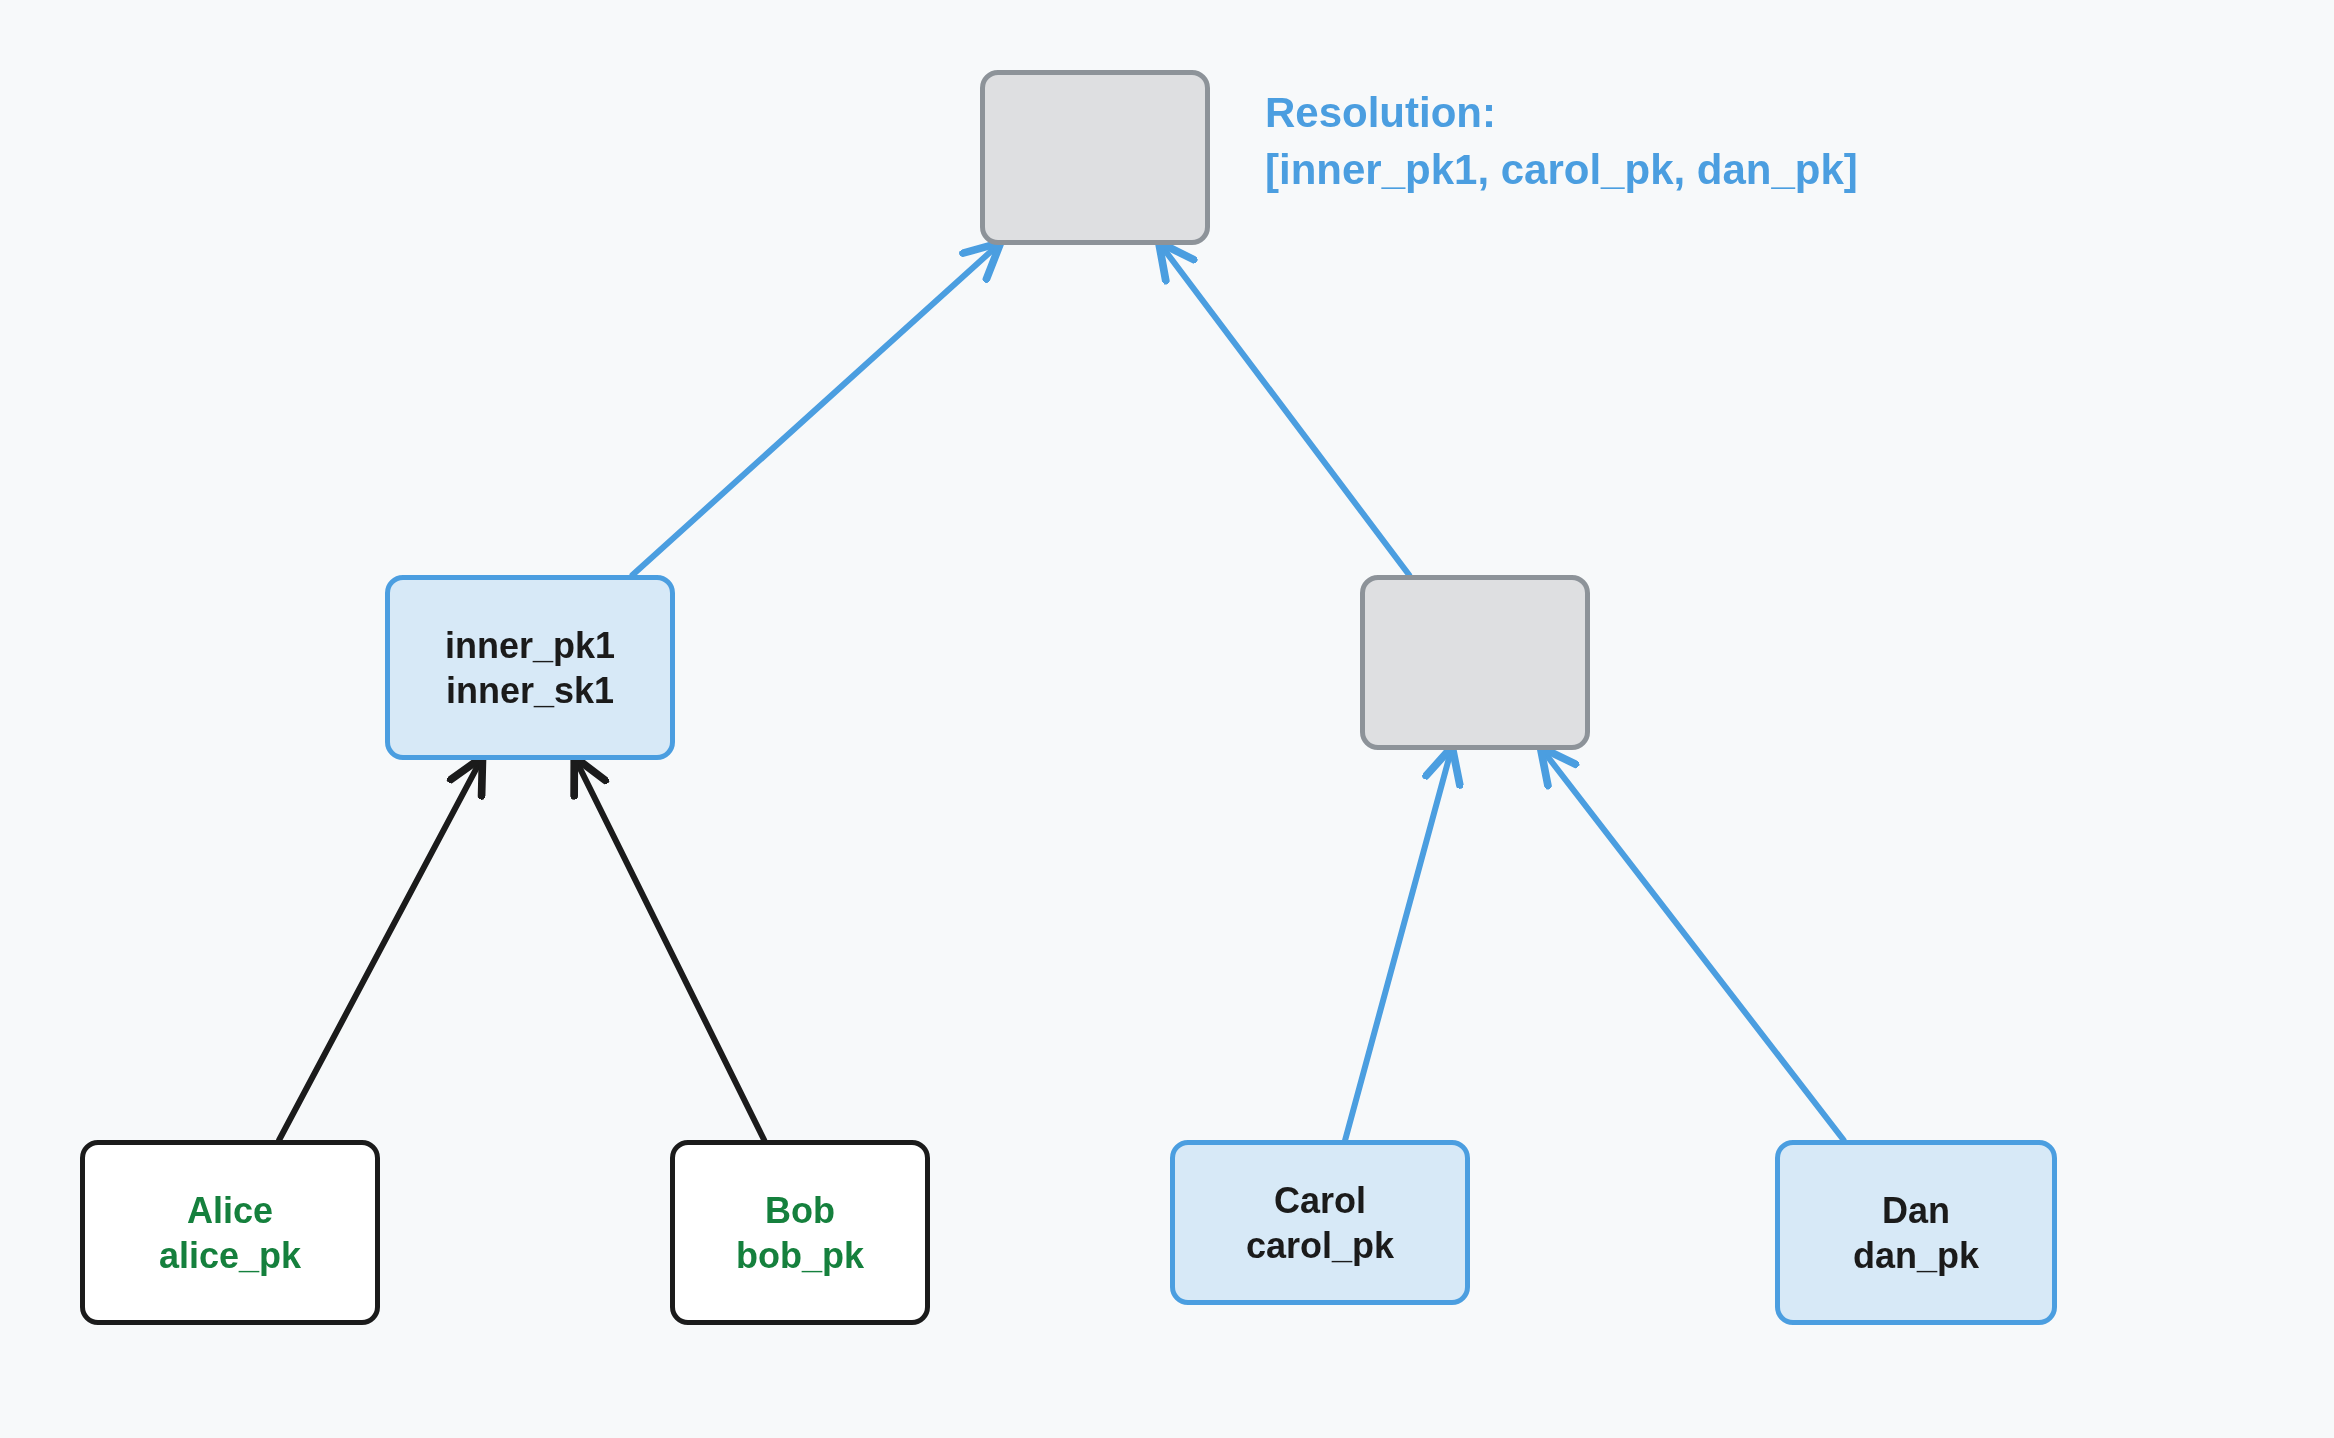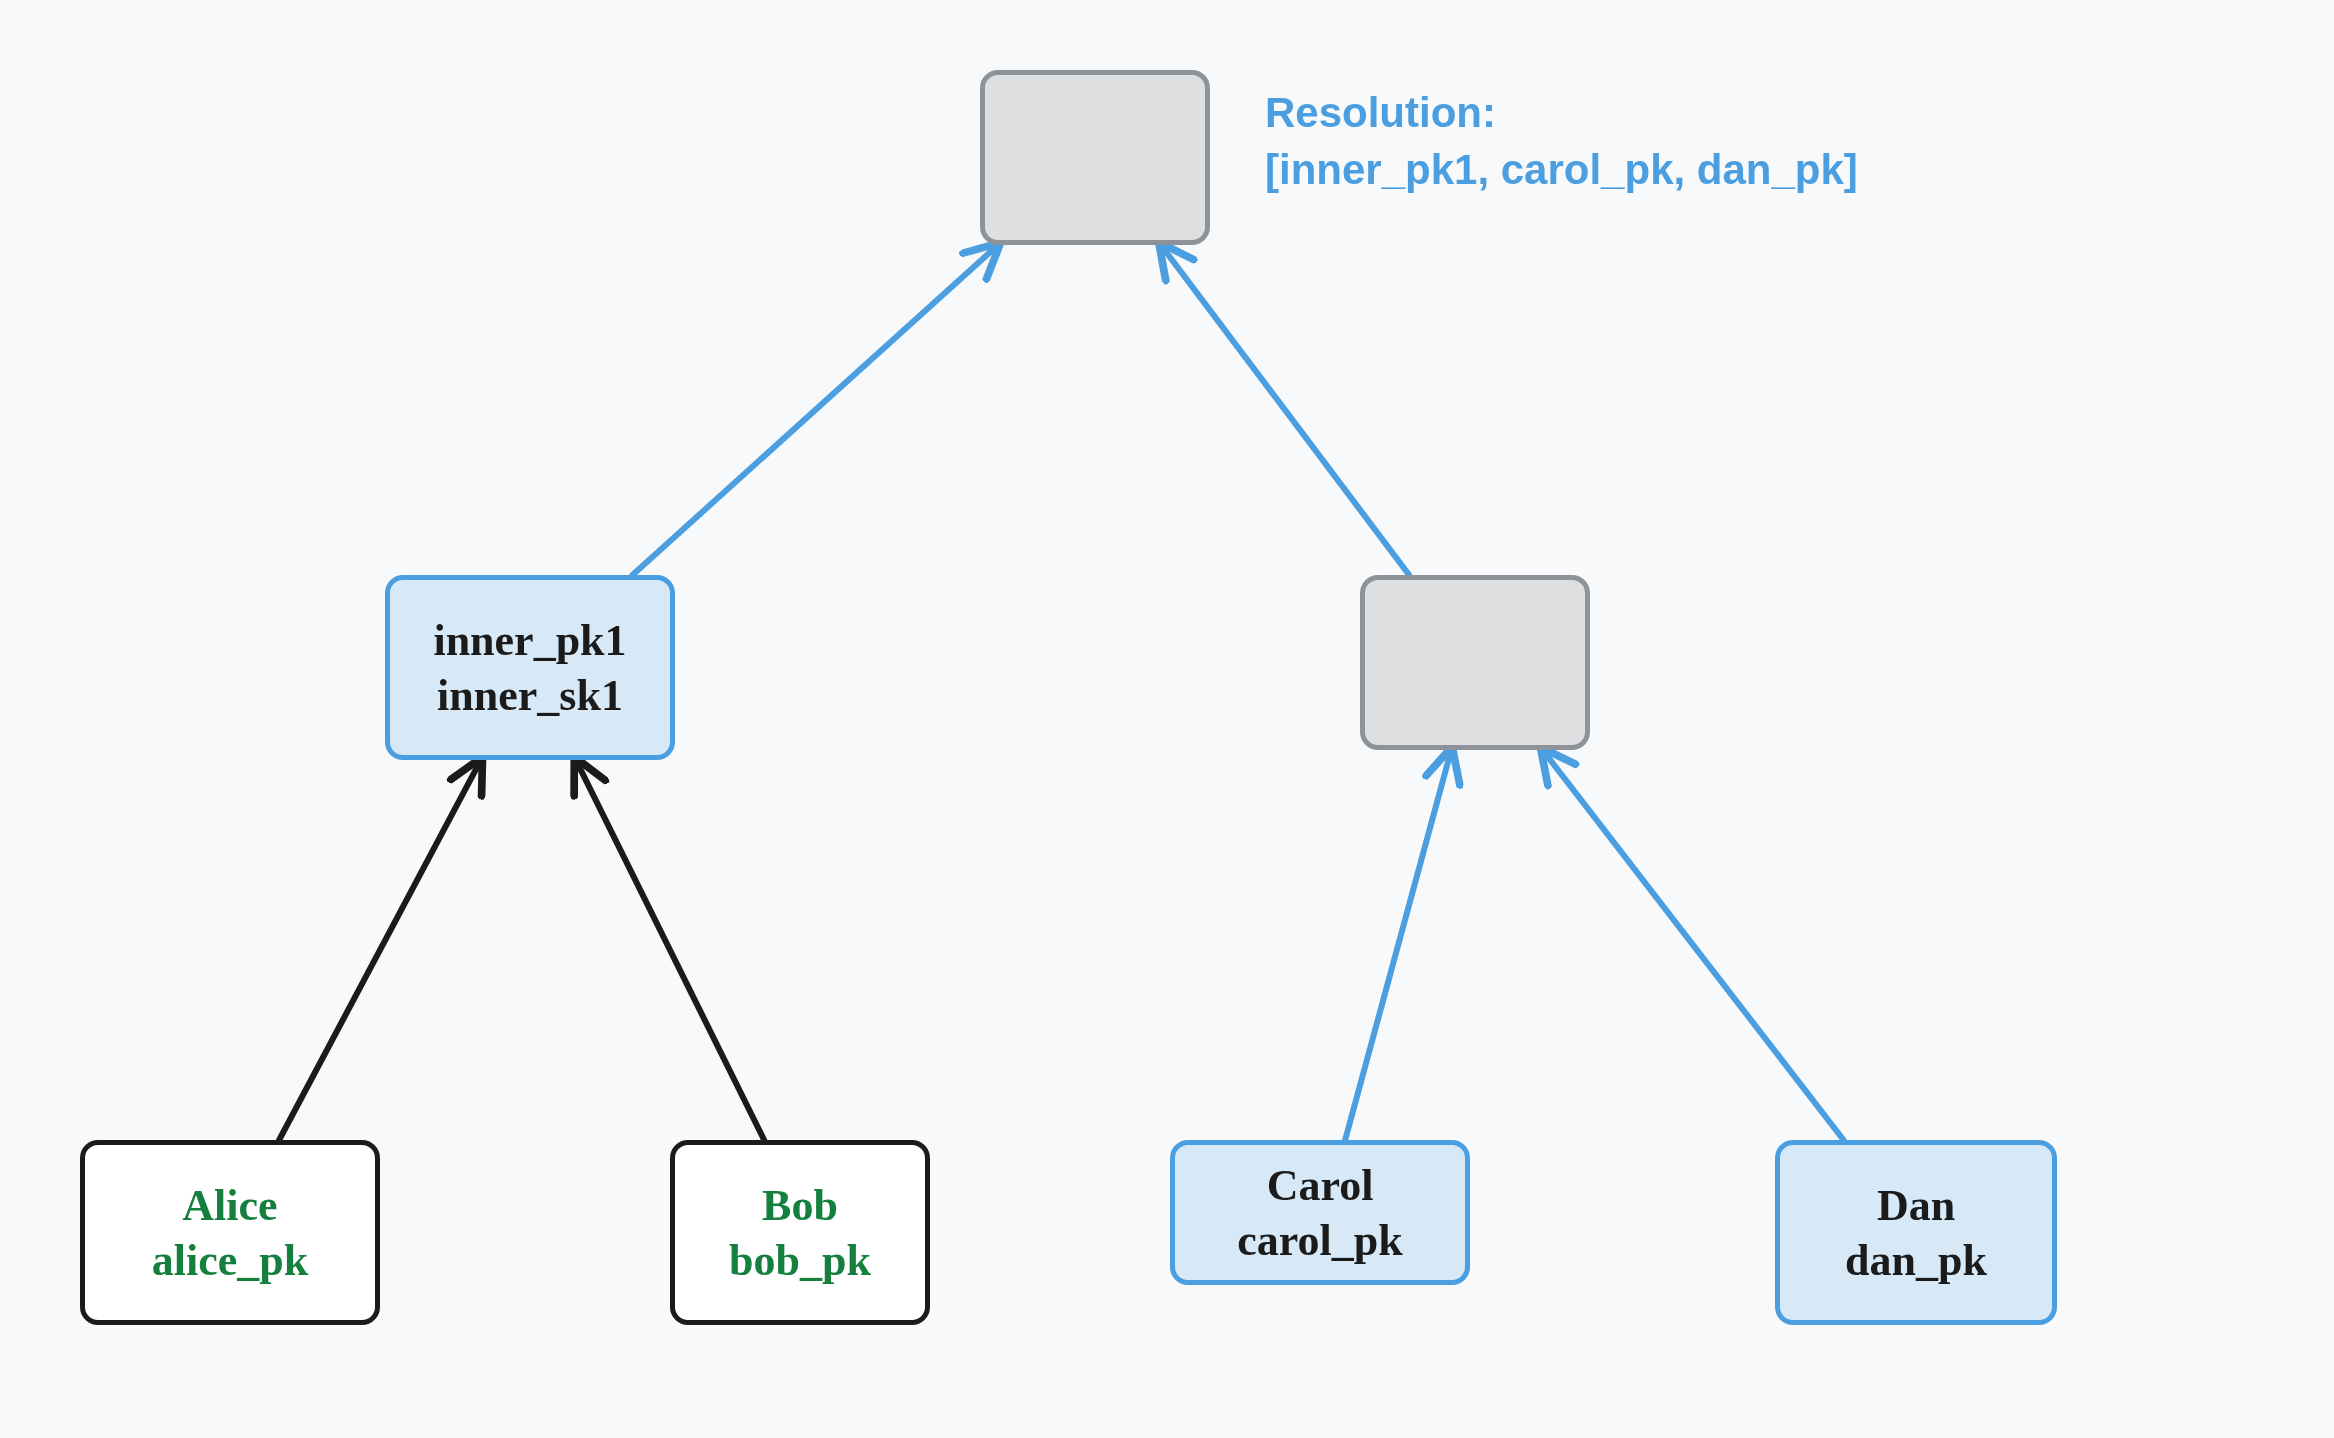--- a/index.html
+++ b/index.html
@@ -25,26 +25,25 @@
     pointer-events: none;
   }
   .node {
     position: absolute;
     border-radius: 18px;
     box-sizing: border-box;
     display: flex;
     flex-direction: column;
     align-items: center;
     justify-content: center;
-    font-size: 44px;
+    font-size: 36px;
     line-height: 1.25;
     font-weight: 700;
     text-align: left;
     white-space: pre;
-    font-family: Liberation Serif, serif;
   }
   .node.black {
     border: 5px solid #1b1b1b;
     background: #ffffff;
     color: #15803d;
   }
   .node.blue {
     border: 5px solid #4b9ee0;
     background: #d7e9f7;
     color: #1b1b1b;
@@ -105,21 +104,21 @@
   <div class="node black" id="node-alice" style="left: 80px; top: 1140px; width: 300px; height: 185px;">
     <span>Alice</span>
     <span>alice_pk</span>
   </div>
 
   <div class="node black" id="node-bob" style="left: 670px; top: 1140px; width: 260px; height: 185px;">
     <span>Bob</span>
     <span>bob_pk</span>
   </div>
 
-  <div class="node blue" id="node-carol" style="left: 1170px; top: 1140px; width: 300px; height: 145px;">
+  <div class="node blue" id="node-carol" style="left: 1170px; top: 1140px; width: 300px; height: 165px;">
     <span>Carol</span>
     <span>carol_pk</span>
   </div>
 
   <div class="node blue" id="node-dan" style="left: 1775px; top: 1140px; width: 282px; height: 185px;">
     <span>Dan</span>
     <span>dan_pk</span>
   </div>
 
   <div class="annotation" id="annotation" style="left: 1265px; top: 85px;"><span>Resolution:</span>

